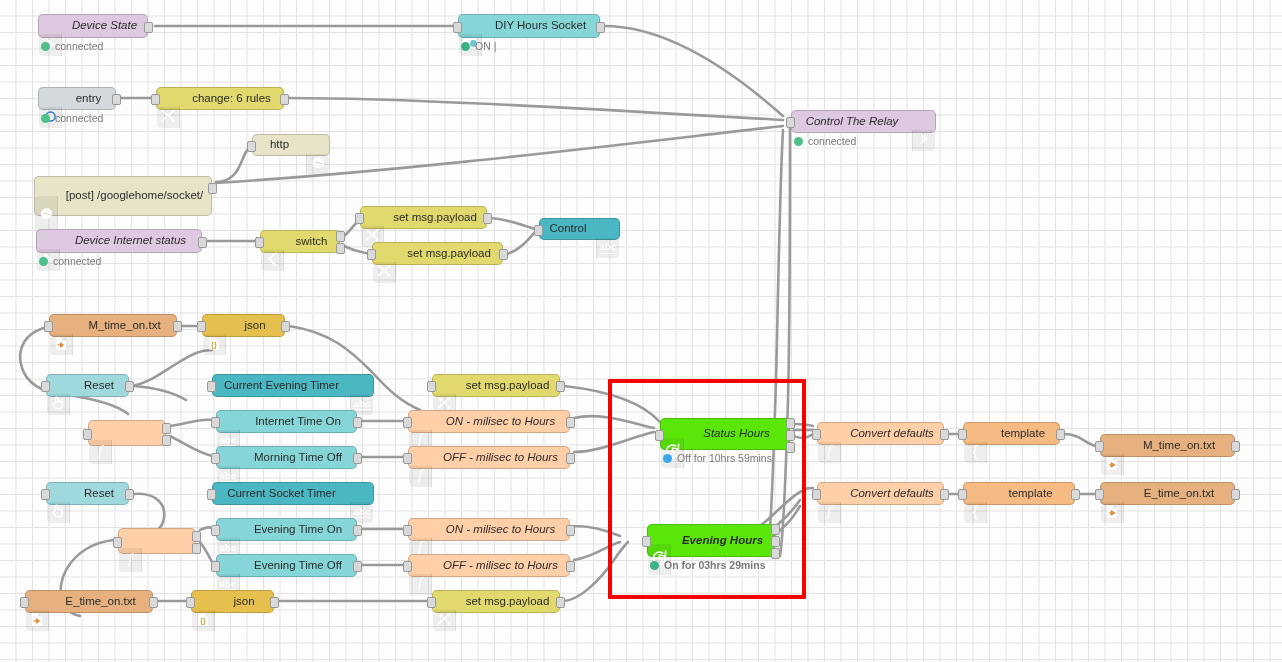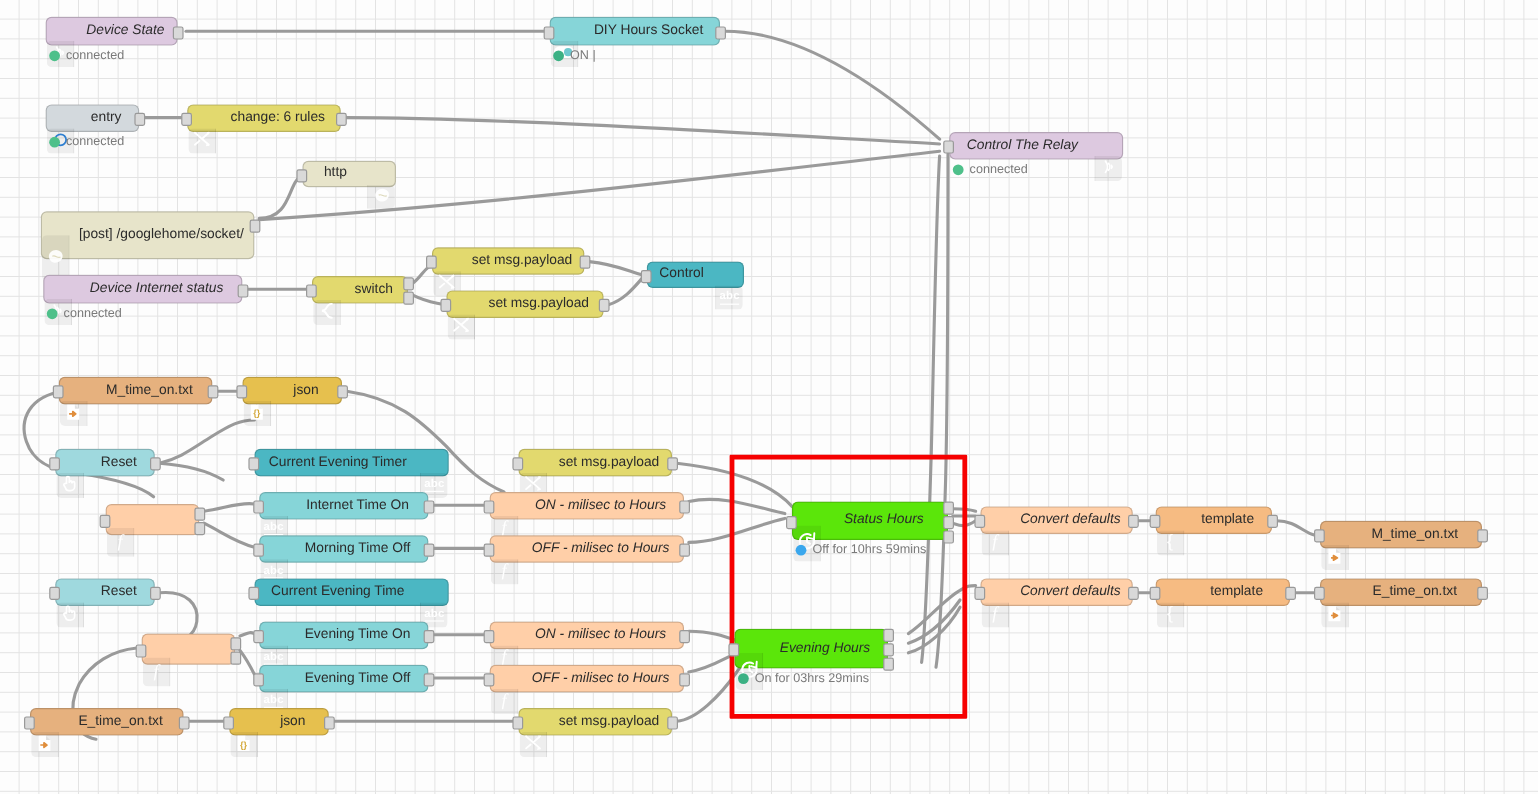--- a/index.html
+++ b/index.html
@@ -458,21 +458,21 @@
           </svg></span>
       </div>
       <div class="body">
         <span class="lbl">Reset</span>
       </div>
       <div class="port in" style="top: 6px;"></div>
       <div class="port out" style="top: 6px;"></div>
     </div>
     <div class="node" style="left: 212px; top: 482px; width: 162px; height: 23px; background: rgb(75, 183, 195);">
       <div class="body">
-        <span class="lbl">Current Evening Time</span>
+        <span class="lbl">Current Socket Timer</span>
       </div>
       <div class="iconbox right">
         <span class="abcicon">abc</span>
       </div>
       <div class="port in" style="top: 6px;"></div>
     </div>
     <div class="node" style="left: 118px; top: 528px; width: 78px; height: 26px; background: rgb(255, 207, 168);">
       <div class="iconbox left">
         <span class="ic"><svg width="10" height="16" viewBox="0 0 10 16">
             <text x="5" y="13" font-family="Liberation Serif, serif" font-size="15" font-style="italic" fill="#fff" text-anchor="middle">f</text>
@@ -590,21 +590,21 @@
       </div>
       <div class="port in" style="top: 10.5px;"></div>
       <div class="port out" style="top: -1.5px;"></div>
       <div class="port out" style="top: 10.5px;"></div>
       <div class="port out" style="top: 22.5px;"></div>
       <div class="status">
         <span class="dot" style="background: rgb(58, 167, 237);"></span>
         <span class="stxt">Off for 10hrs 59mins</span>
       </div>
     </div>
-    <div class="node italic" style="left: 612px; top: 524px; width: 128px; height: 33px; background: rgb(91, 230, 10);">
+    <div class="node italic" style="left: 647px; top: 524px; width: 128px; height: 33px; background: rgb(91, 230, 10); font-weight: bold;">
       <div class="iconbox left">
         <span class="ic"><svg width="17" height="17" viewBox="0 0 17 17">
             <g fill="none" stroke="#fff" stroke-width="1.6" stroke-linecap="round">
               <path d="M14.2 6.1 A6 6 0 1 1 11.6 2.9"></path>
               <path d="M14.6 1.4 L14.3 6.3 L9.9 5.2"></path>
               <path d="M8.5 4.9 L8.5 8.6 L11 10.2"></path>
             </g>
           </svg></span>
       </div>
       <div class="body">

